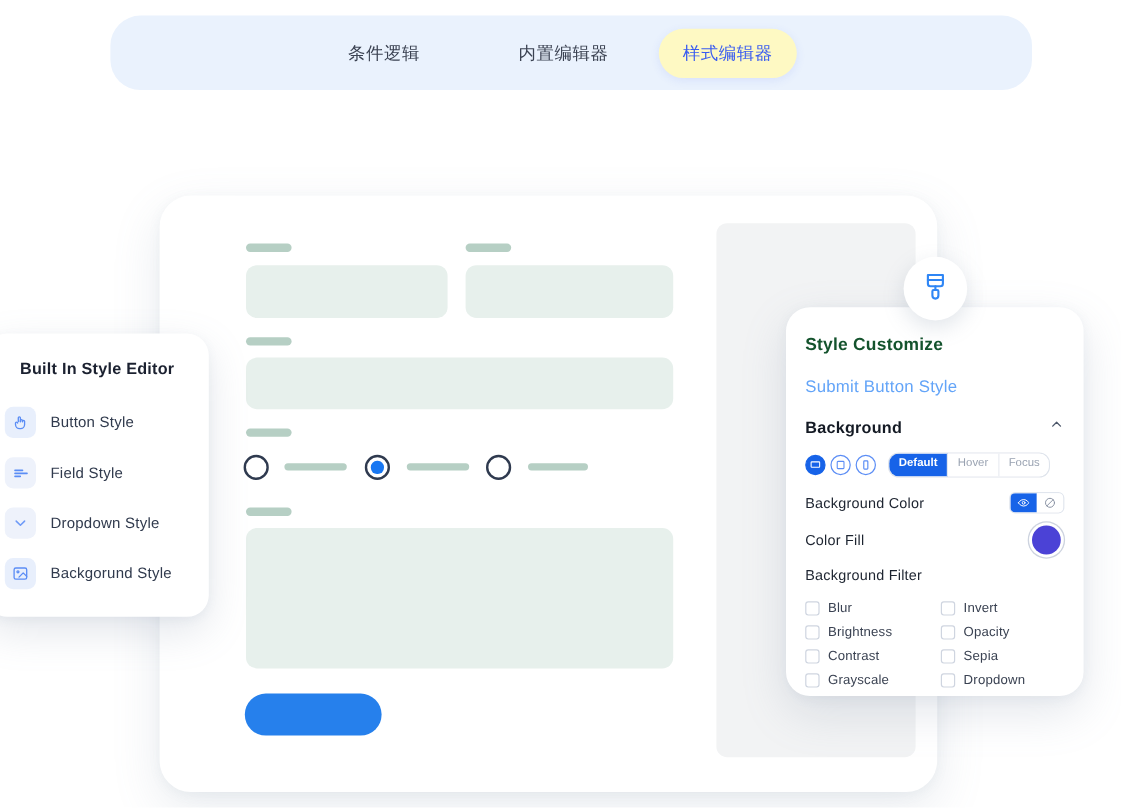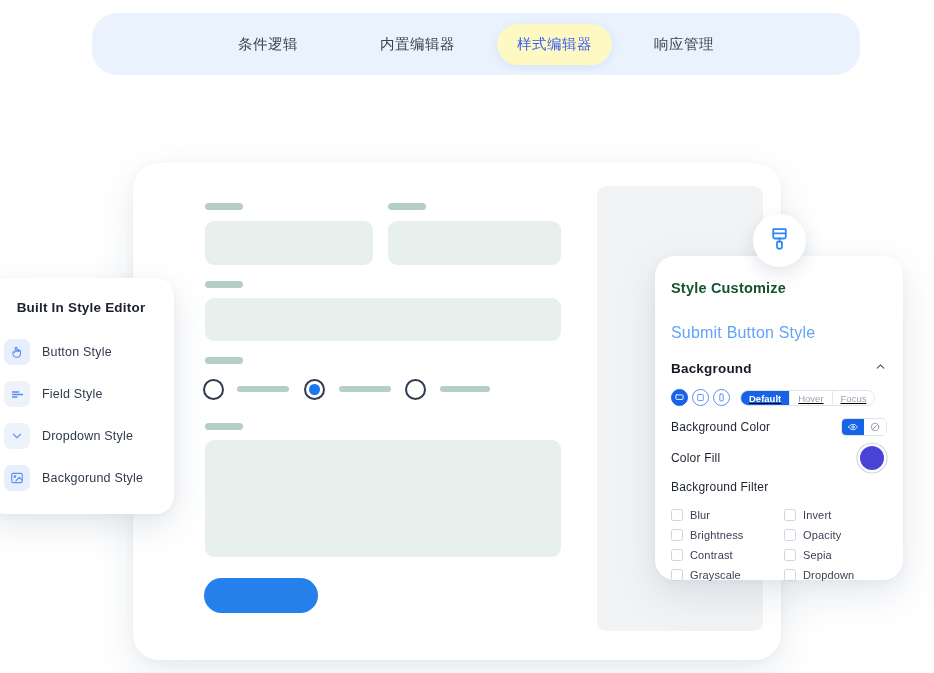--- a/index.html
+++ b/index.html
@@ -200,23 +200,23 @@
     z-index: 5;
   }
   .sc-title {
     font-size: 14.5px;
     font-weight: bold;
     color: #14532d;
     margin-top: 24px;
     letter-spacing: .2px;
   }
   .sc-sub {
-    font-size: 16px;
+    font-size: 14px;
     color: #63a4f8;
-    margin-top: 28px;
+    margin-top: 18px;
     letter-spacing: .2px;
     cursor: pointer;
   }
   .sc-section {
     display: flex;
     align-items: center;
     justify-content: space-between;
     margin-top: 17px;
     cursor: pointer;
   }
@@ -246,22 +246,21 @@
     flex: 0 0 auto;
   }
   .dev.sel { background: #1763e8; border-color: #1763e8; }
 
   .state-group {
     display: flex;
     margin-left: 6px;
     border: 1px solid #dfe4ec;
     border-radius: 9px;
     overflow: hidden;
-    height: 16px;
-    text-decoration: underline;
+    height: 21px;
   }
   .state {
     font-size: 9.5px;
     padding: 0 8px;
     line-height: 15px;
     color: #9aa3b2;
     background: #ffffff;
     border-right: 1px solid #e4e8ef;
     cursor: pointer;
     white-space: nowrap;
@@ -342,21 +341,20 @@
 </style>
 </head>
 <body>
 
 <div id="stage">
 
   <div class="tabbar">
     <button class="tab">条件逻辑</button>
     <button class="tab">内置编辑器</button>
     <button class="tab active">样式编辑器</button>
-    <button class="tab">响应管理</button>
   </div>
 
   <div class="form-card"></div>
 
   <div class="grey-col"></div>
 
   <div class="sk-label" style="left:205px; top:203px; width:38px;"></div>
   <div class="sk-box" style="left:205px; top:221px; width:168px; height:44px;"></div>
   <div class="sk-label" style="left:388px; top:203px; width:38px;"></div>
   <div class="sk-box" style="left:388px; top:221px; width:173px; height:44px;"></div>

